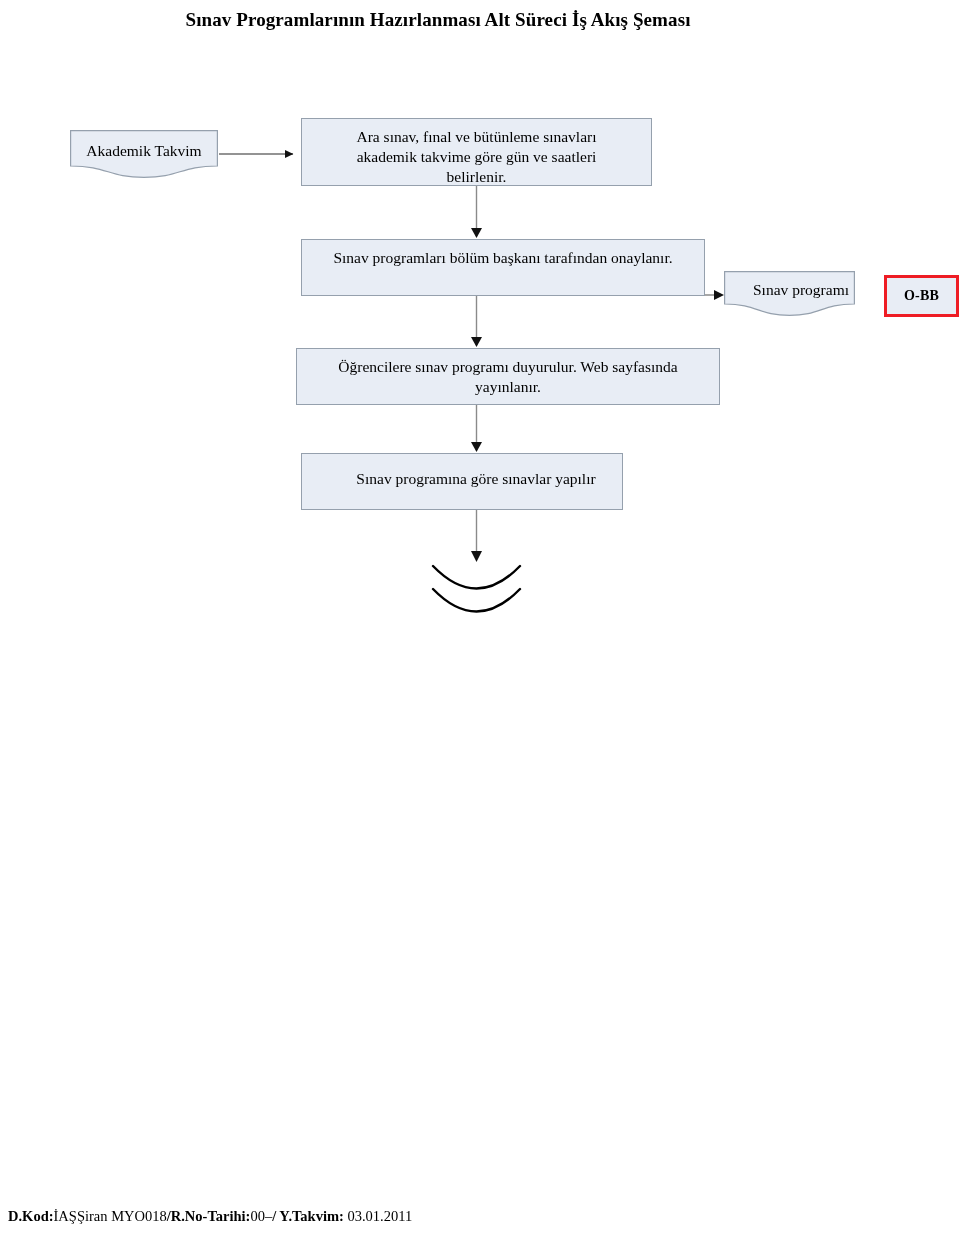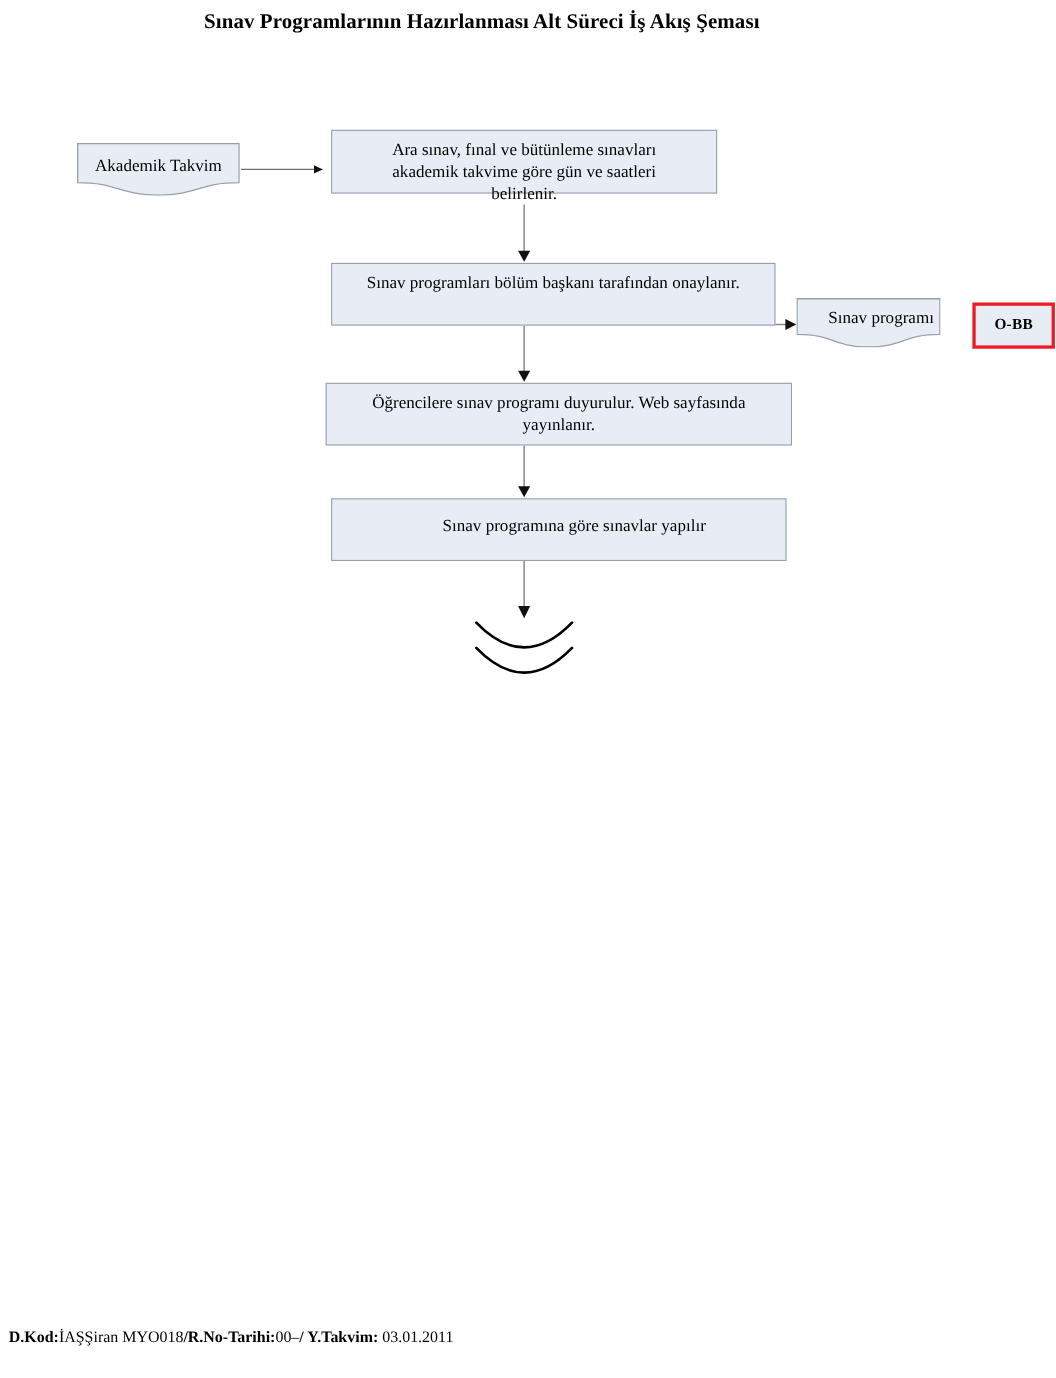--- a/index.html
+++ b/index.html
@@ -60,24 +60,24 @@
     padding-top: 8px;
   }
   .process-box .box-text {
     display: block;
     width: 86%;
     text-align: center;
     font-size: 15.5px;
     line-height: 20px;
   }
 
-  #box-1 { left: 301px; top: 118px;  width: 351px; height: 58px; }
+  #box-1 { left: 301px; top: 118px;  width: 351px; height: 68px; }
   #box-2 { left: 301px; top: 239px;  width: 404px; height: 57px; }
   #box-3 { left: 296px; top: 348px;  width: 424px; height: 57px; }
-  #box-4 { left: 301px; top: 453px;  width: 414px; height: 57px; padding-left: 28px; }
+  #box-4 { left: 301px; top: 453px;  width: 322px; height: 57px; padding-left: 28px; }
 
   #box-4 .box-text { padding-top: 7px; }
 
   
   .doc-shape {
     position: absolute;
   }
   .doc-shape svg { display: block; }
   .doc-shape .doc-label {
     position: absolute;

